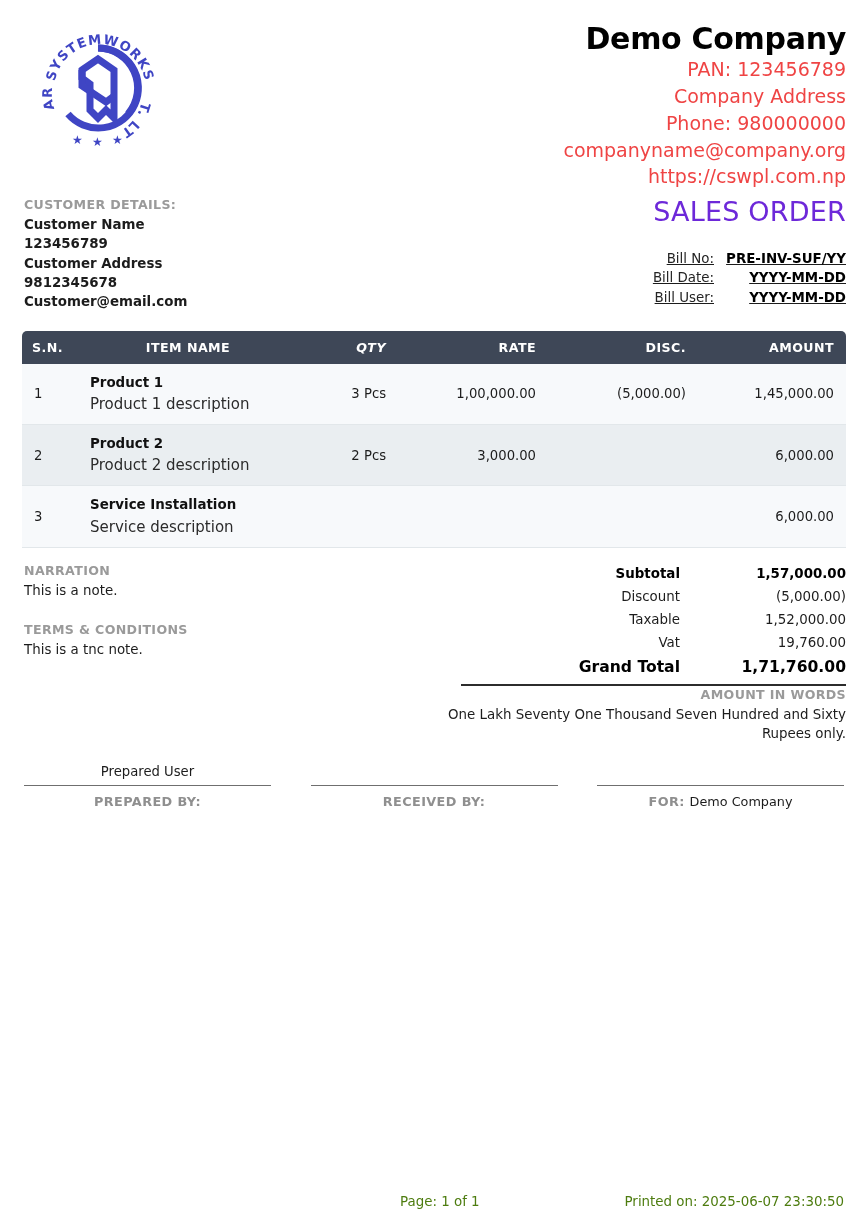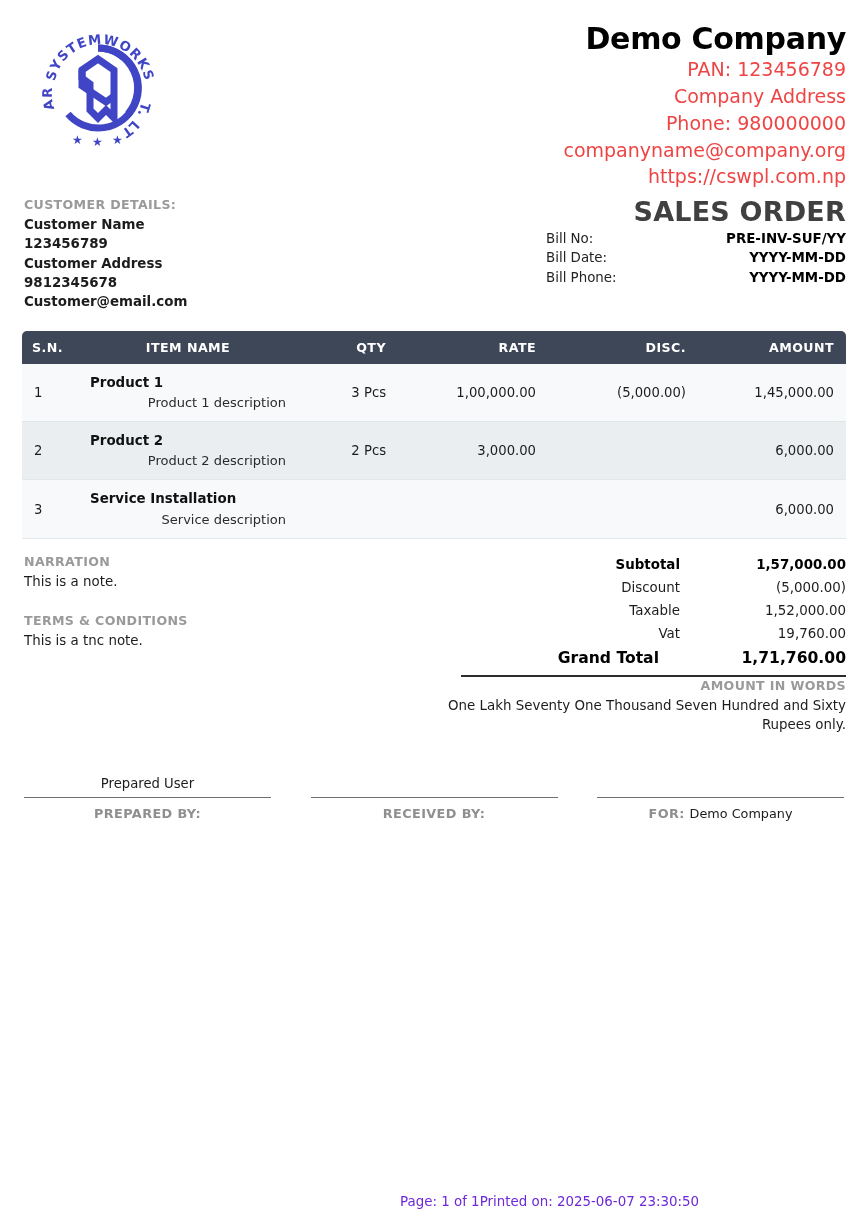--- a/index.html
+++ b/index.html
@@ -77,32 +77,33 @@
   .customer-line {
     font-size: 13.4px;
     line-height: 1.425;
     color: #1c1c1c;
     font-weight: bold;
   }
 
   .bill-block { text-align: right; min-width: 300px; }
   .doc-title {
     font-size: 27px;
-    font-weight: bold;
+    font-weight: normal;
     letter-spacing: 0.2px;
-    color: #404040;
+    color: #6d28d9;
     line-height: 1.2;
-    margin-bottom: 0;
+    margin-bottom: 20px;
   }
   .bill-row {
     display: flex;
-    justify-content: space-between;
+    justify-content: flex-end;
     align-items: baseline;
     font-size: 13.4px;
     line-height: 1.46;
+    text-decoration: underline;
   }
   .bill-row .bl { color: #242424; }
   .bill-row .bv {
     font-weight: bold;
     min-width: 132px;
     text-align: right;
     color: #000;
   }
 
   
@@ -134,23 +135,23 @@
     color: #1c1c1c;
     border-bottom: 1px solid #e2e7ea;
   }
   .items-table tbody tr:nth-child(odd)  td { background: #f7f9fb; }
   .items-table tbody tr:nth-child(even) td { background: #eaeef1; }
   .items-table tbody td.c-sn   { text-align: left; padding-left: 12px; width: 58px; }
   .items-table tbody td.c-name { text-align: left; }
   .items-table tbody td:last-child { padding-right: 12px; }
 
   .item-title { font-weight: bold; font-size: 13.4px; line-height: 1.5; color: #111; }
-  .item-desc  { font-size: 13px; line-height: 1.48; color: #2b2b2b; text-align: right; }
-
-  .col-qty    { width: 100px; }
+  .item-desc  { font-size: 15px; line-height: 1.48; color: #2b2b2b; }
+
+  .col-qty    { width: 100px; font-style: italic; }
   .col-rate   { width: 150px; }
   .col-disc   { width: 150px; }
   .col-amount { width: 150px; }
 
   
   .lower-row {
     display: flex;
     justify-content: space-between;
     align-items: flex-start;
     margin-top: 14px;
@@ -173,42 +174,41 @@
     line-height: 1.72;
   }
   .total-row .tl { text-align: right; padding-right: 18px; color: #1c1c1c; }
   .total-row .tv { min-width: 148px; text-align: right; color: #1c1c1c; }
   .total-row.bold .tl,
   .total-row.bold .tv { font-weight: bold; color: #000; }
   .total-row.grand {
     font-size: 15.6px;
     padding-bottom: 3px;
     border-bottom: 2.5px solid #2c2c2c;
-    gap: 21px;
   }
   .total-row.grand .tl,
   .total-row.grand .tv { font-weight: bold; color: #000; }
 
   
   .words-block {
     text-align: right;
   }
   .words-text {
     font-size: 13.4px;
     line-height: 1.45;
     color: #1c1c1c;
     margin-left: auto;
     max-width: 450px;
   }
 
   
   .sign-row {
     display: flex;
     justify-content: space-between;
-    margin-top: 40px;
+    margin-top: 20px;
     padding: 0 2px;
   }
   .sign-col { width: 247px; text-align: center; }
   .sign-name {
     font-size: 13.2px;
     color: #1c1c1c;
     line-height: 1.4;
     height: 20px;
   }
   .sign-line {
@@ -228,22 +228,23 @@
     letter-spacing: 0;
   }
 
   
   .doc-footer {
     position: absolute;
     left: 22px;
     right: 22px;
     bottom: 18px;
     display: flex;
-    font-size: 13.4px;
-    color: #6d28d9;
+    justify-content: space-between;
+    font-size: 13.4px;
+    color: #4d7c0f;
   }
   .footer-left  { margin-left: 378px; }
   .footer-right { margin-right: 2px; }
 </style>
 </head>
 <body>
 
 <div class="page">
 
   <div class="doc-header">
@@ -304,21 +305,21 @@
 
       <div class="bill-row">
         <span class="bl">Bill No:</span>
         <span class="bv">PRE-INV-SUF/YY</span>
       </div>
       <div class="bill-row">
         <span class="bl">Bill Date:</span>
         <span class="bv">YYYY-MM-DD</span>
       </div>
       <div class="bill-row">
-        <span class="bl">Bill Phone:</span>
+        <span class="bl">Bill User:</span>
         <span class="bv">YYYY-MM-DD</span>
       </div>
     </div>
   </div>
 
   <table class="items-table">
     <thead>
       <tr>
         <th class="c-sn">S.N.</th>
         <th class="c-name">ITEM NAME</th>

